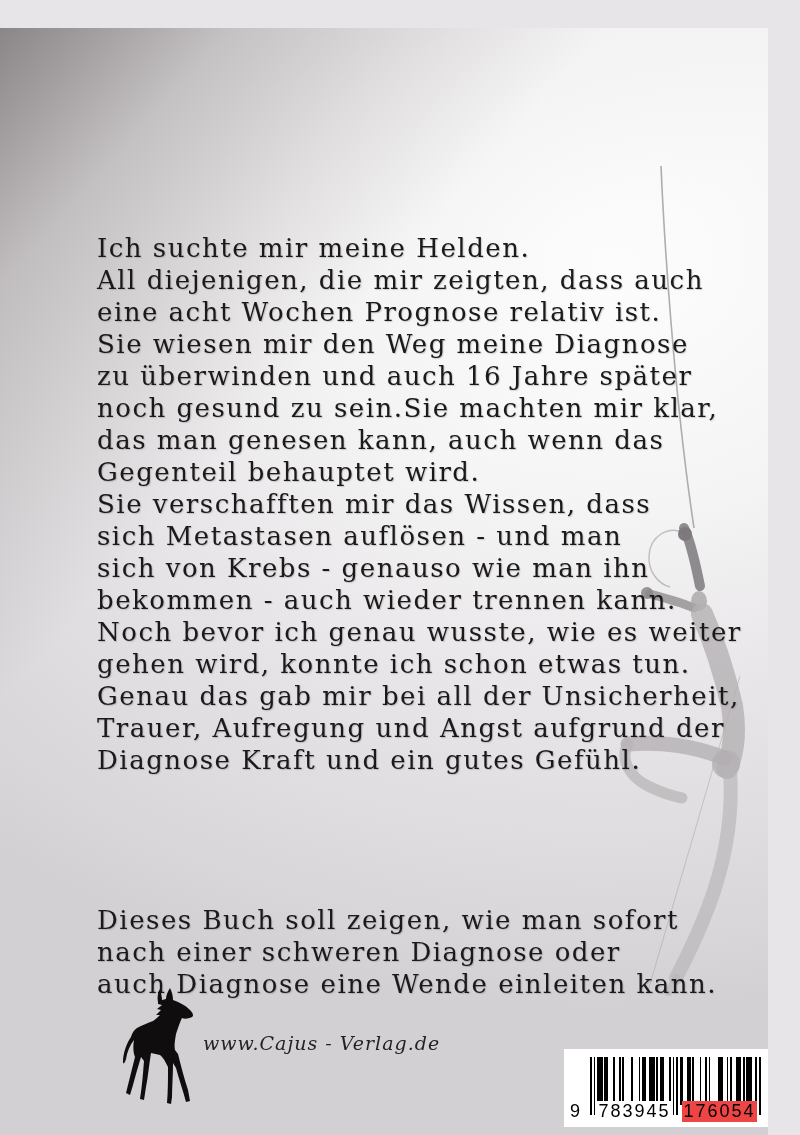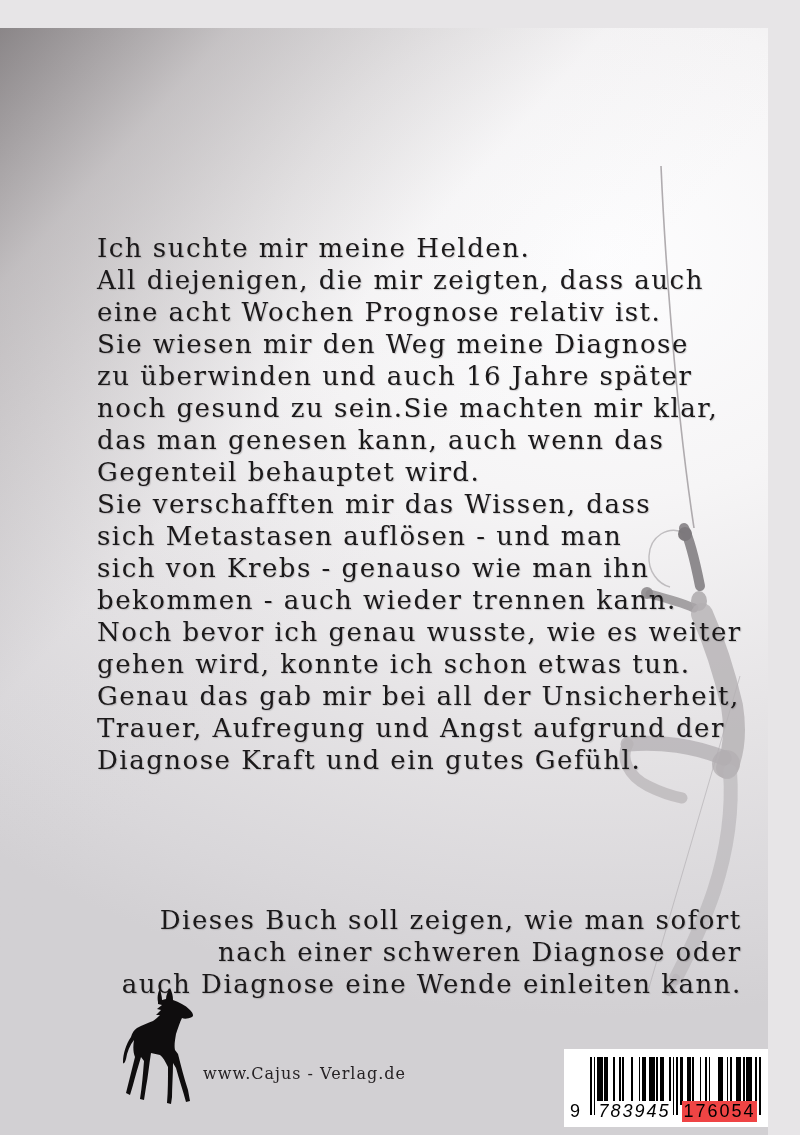--- a/index.html
+++ b/index.html
@@ -16,45 +16,45 @@
   }
   
   .climber-art{position:absolute;left:590px;top:118px;z-index:1;}
   
   .blurb{
     position:absolute;left:97px;top:140px;z-index:2;
     color:#1b191a;font-size:26px;line-height:32px;letter-spacing:1.5px;
     text-shadow:1px 1px 1px rgba(95,90,93,0.28);
     white-space:pre;
   }
-  .para2{margin-top:64px;text-align:right;}
+  .para2{margin-top:64px;}
   
   .horse-logo{position:absolute;left:122px;top:960px;z-index:2;}
   .website{
-    position:absolute;left:203px;top:1036px;z-index:2;
-    font-family:"DejaVu Serif", serif;
-    font-size:16px;letter-spacing:1px;color:#26222
+    position:absolute;left:203px;top:1004px;z-index:2;
+    font-family:"DejaVu Serif", serif;font-style:italic;
+    font-size:19px;letter-spacing:1px;color:#26222
     4;color:#262224;
   }
   
   .barcode{
     position:absolute;left:564px;top:1021px;z-index:3;
     width:204px;height:78px;background:#ffffff;
   }
   .bars{position:absolute;left:26px;top:8px;display:flex;height:58px;}
   .module{flex:0 0 1.8px;width:1.8px;height:48px;}
   .module.on{background:#000;}
   .module.on.guard{height:58px;}
   .nums{
     position:absolute;top:50px;left:0;width:100%;height:24px;
     font-family:"Liberation Sans", sans-serif;font-size:18px;color:#000;
     letter-spacing:2px;
   }
   .nums .prefix{position:absolute;left:6px;top:2px;background:transparent;}
-  .nums .g1{position:absolute;left:33px;top:2px;width:75px;text-align:center;background:#fff;font-style:italic;}
+  .nums .g1{position:absolute;left:33px;top:2px;width:75px;text-align:center;background:#fff;}
   .nums .g2{position:absolute;left:118px;top:2px;width:75px;text-align:center;background:#ef4444;}
   .vignette-bottom{
     position:absolute;left:0;right:0;bottom:0;height:26px;z-index:4;
     background:linear-gradient(to top, rgba(92,87,90,0.55), rgba(92,87,90,0));
     pointer-events:none;
   }
 </style>
 </head>
 <body>
 

